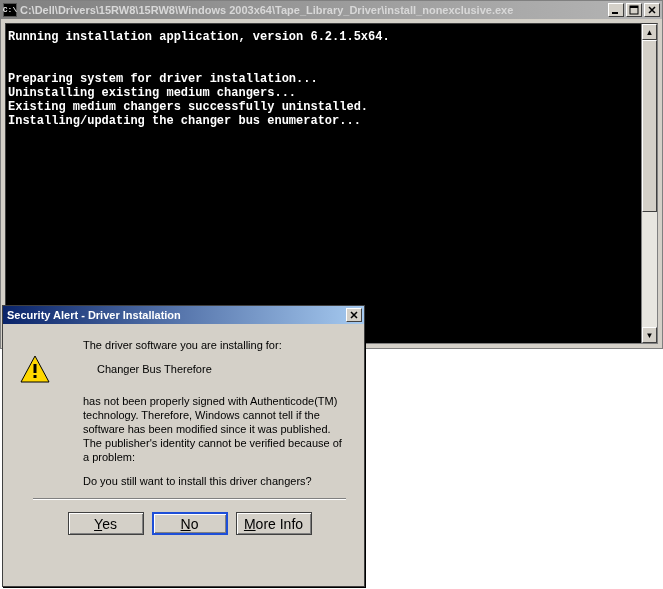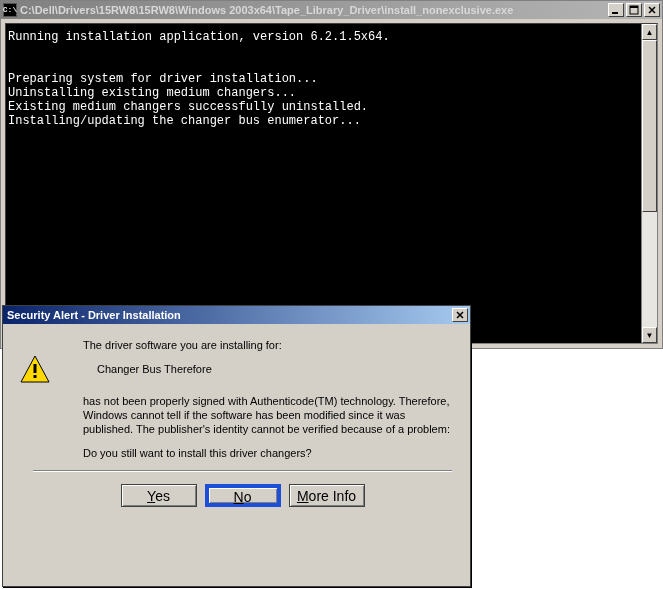--- a/index.html
+++ b/index.html
@@ -73,21 +73,21 @@
   .console-text {
     flex:1;
     padding: 6px 2px 0 2px;
     color: #c0c0c0;
     font-family: 'Lucida Console','Courier New', monospace;
     font-size: 12px;
     line-height: 14px;
     white-space: pre;
     overflow:hidden;
   }
-  .console-text .bright { color: #ffffff; font-weight: normal; }
+  .console-text .bright { color: #ffffff; font-weight: bold; }
   .console-scroll {
     width: 16px;
     background: #d4d0c8;
     display:flex; flex-direction:column;
     border-left:1px solid #808080;
   }
   .scroll-btn {
     height: 16px;
     background:#d4d0c8;
     border:1px solid #fff;
@@ -103,21 +103,21 @@
     border:1px solid #fff;
     border-right-color:#404040;
     border-bottom-color:#404040;
   }
 
   
   .dialog-win {
     position: absolute;
     left: 2px;
     top: 305px;
-    width: 469px;
+    width: 363px;
     height: 282px;
     background: #d4d0c8;
     border: 1px solid #404040;
     box-shadow: 1px 1px 0 #000;
   }
   .dialog-titlebar {
     height: 18px;
     background: linear-gradient(to right, #0a246a, #a6caf0);
     color: #fff;
     font-weight: bold;
@@ -151,21 +151,21 @@
     width: 76px; height: 23px;
     background:#d4d0c8;
     border: 1px solid #404040;
     box-shadow: inset 1px 1px 0 #fff, inset -1px -1px 0 #808080;
     font-family: Tahoma, sans-serif;
     font-size: 14px;
     cursor: default;
     text-align:center;
   }
   .dlg-btn.default {
-    border: 4px solid #1d4ed8;
+    border: 2px solid #1d4ed8;
     box-shadow: inset 1px 1px 0 #fff, inset -1px -1px 0 #808080;
   }
   .dlg-btn u { text-decoration: underline; }
 </style>
 </head>
 <body>
 
 <div class="console-win">
   <div class="console-titlebar">
     <div class="console-icon">C:\</div>

